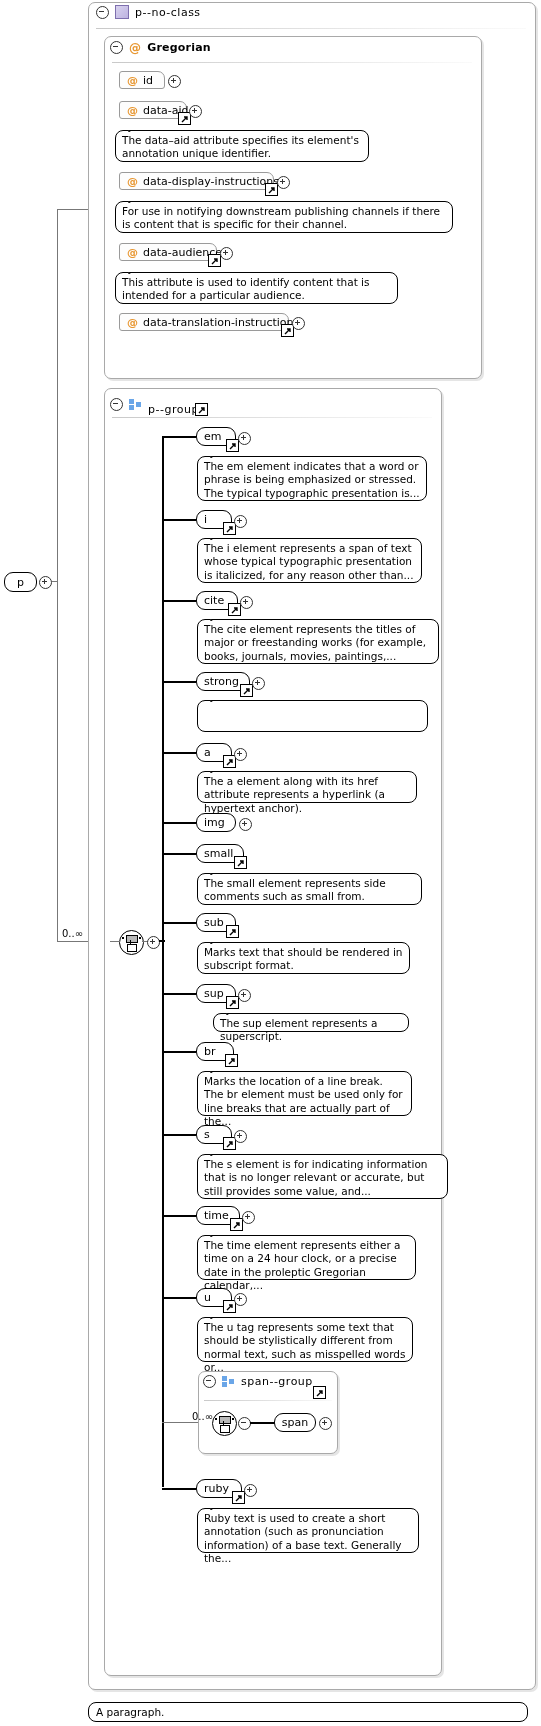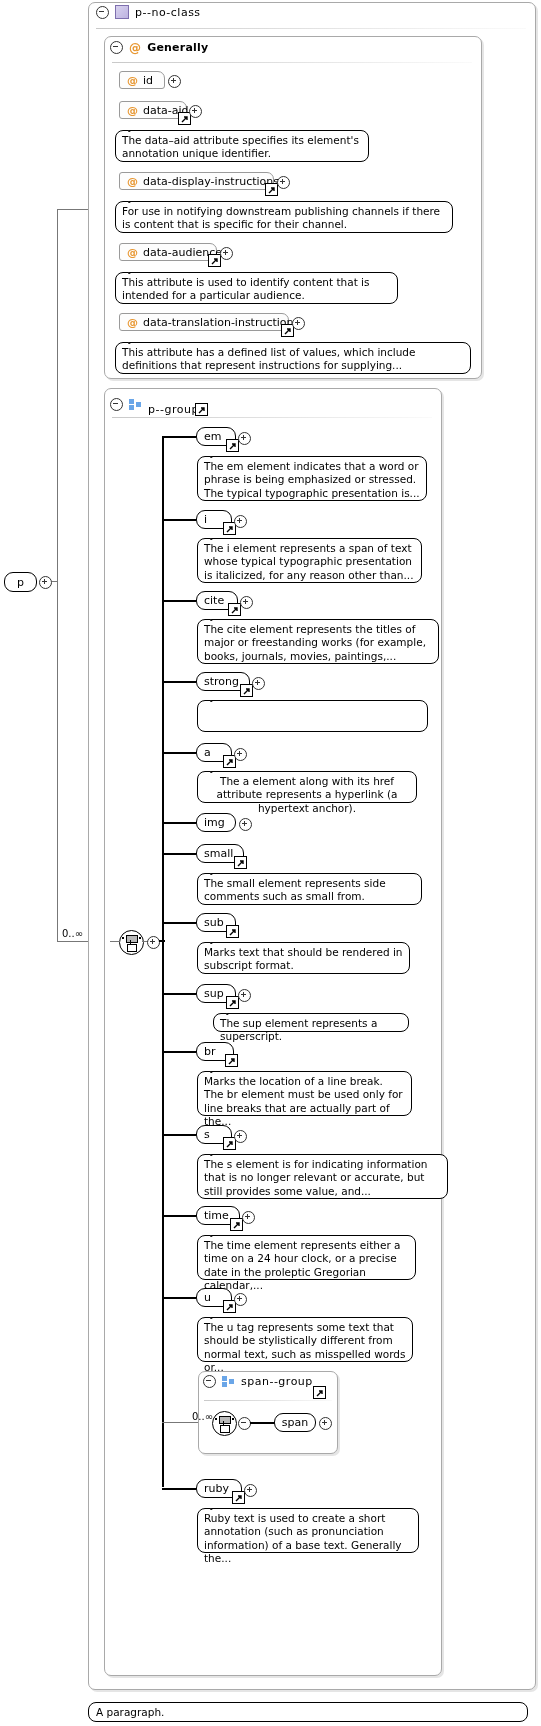--- a/index.html
+++ b/index.html
@@ -140,21 +140,21 @@
     <span class="minus"></span>
     <span class="ic-class"></span>
     <span style="letter-spacing:0.5px;">p--no-class</span>
   </div>
   <div class="box-rule" style="left:96px;top:28px;width:430px;"></div>
 
   <div class="box" style="left:104px;top:36px;width:378px;height:343px;"></div>
   <div class="box-title" style="left:110px;top:41px;">
     <span class="minus"></span>
     <span class="ic-at">@</span>
-    <span style="font-weight:600;">Generally</span>
+    <span style="font-weight:600;">Gregorian</span>
   </div>
   <div class="box-rule" style="left:112px;top:62px;width:360px;"></div>
 
   <div class="node attr" style="left:119px;top:71px;width:46px;">
     <span class="ic-at" style="font-size:11px;">@</span>
     <span>id</span>
   </div>
   <div class="abs" style="left:168px;top:75px;">
     <span class="plus"></span>
   </div>
@@ -214,24 +214,20 @@
     <span class="ic-at" style="font-size:11px;">@</span>
     <span>data-translation-instructions</span>
   </div>
   <div class="ic-arrow" style="left:281px;top:324px;">
     <svg width="8" height="8" viewBox="0 0 8 8">
         <path d="M1 7 L6 2 M3 2 H6 V5" stroke="#000" stroke-width="1.4" fill="none"></path>
       </svg>
   </div>
   <div class="abs" style="left:292px;top:317px;">
     <span class="plus"></span>
-  </div>
-  <div class="bubble" style="left:115px;top:342px;width:356px;height:32px;">
-    <span class="tail"></span>
-    <span>This attribute has a defined list of values, which include definitions that represent instructions for supplying...</span>
   </div>
 
   <div class="box" style="left:104px;top:388px;width:338px;height:1288px;"></div>
   <div class="box-title" style="left:110px;top:393px;">
     <span class="minus"></span>
     <span class="ic-group">
       <i class="a"></i>
         <i class="b"></i>
         <i class="c"></i>
     </span>
@@ -343,21 +339,21 @@
     <span>a</span>
   </div>
   <div class="ic-arrow" style="left:223px;top:755px;">
     <svg width="8" height="8" viewBox="0 0 8 8">
         <path d="M1 7 L6 2 M3 2 H6 V5" stroke="#000" stroke-width="1.4" fill="none"></path>
       </svg>
   </div>
   <div class="abs" style="left:234px;top:748px;">
     <span class="plus"></span>
   </div>
-  <div class="bubble" style="left:197px;top:771px;width:220px;height:32px;text-align:center;">
+  <div class="bubble" style="left:197px;top:771px;width:220px;height:32px;">
     <span class="tail"></span>
     <span>The a element along with its href attribute represents a hyperlink (a hypertext anchor).</span>
   </div>
 
   <div class="node plain" style="left:196px;top:813px;width:40px;">
     <span>img</span>
   </div>
   <div class="abs" style="left:239px;top:818px;">
     <span class="plus"></span>
   </div>

